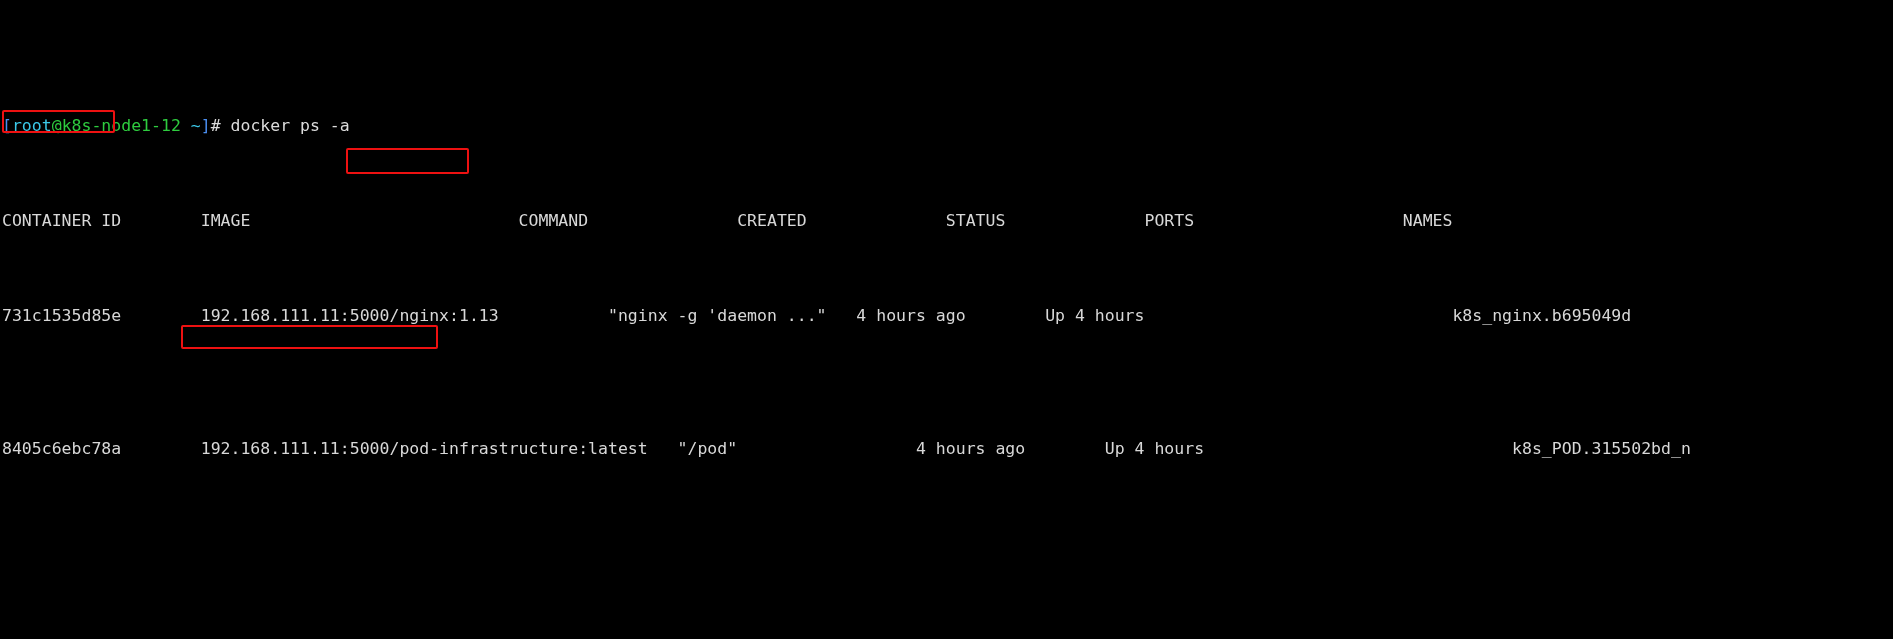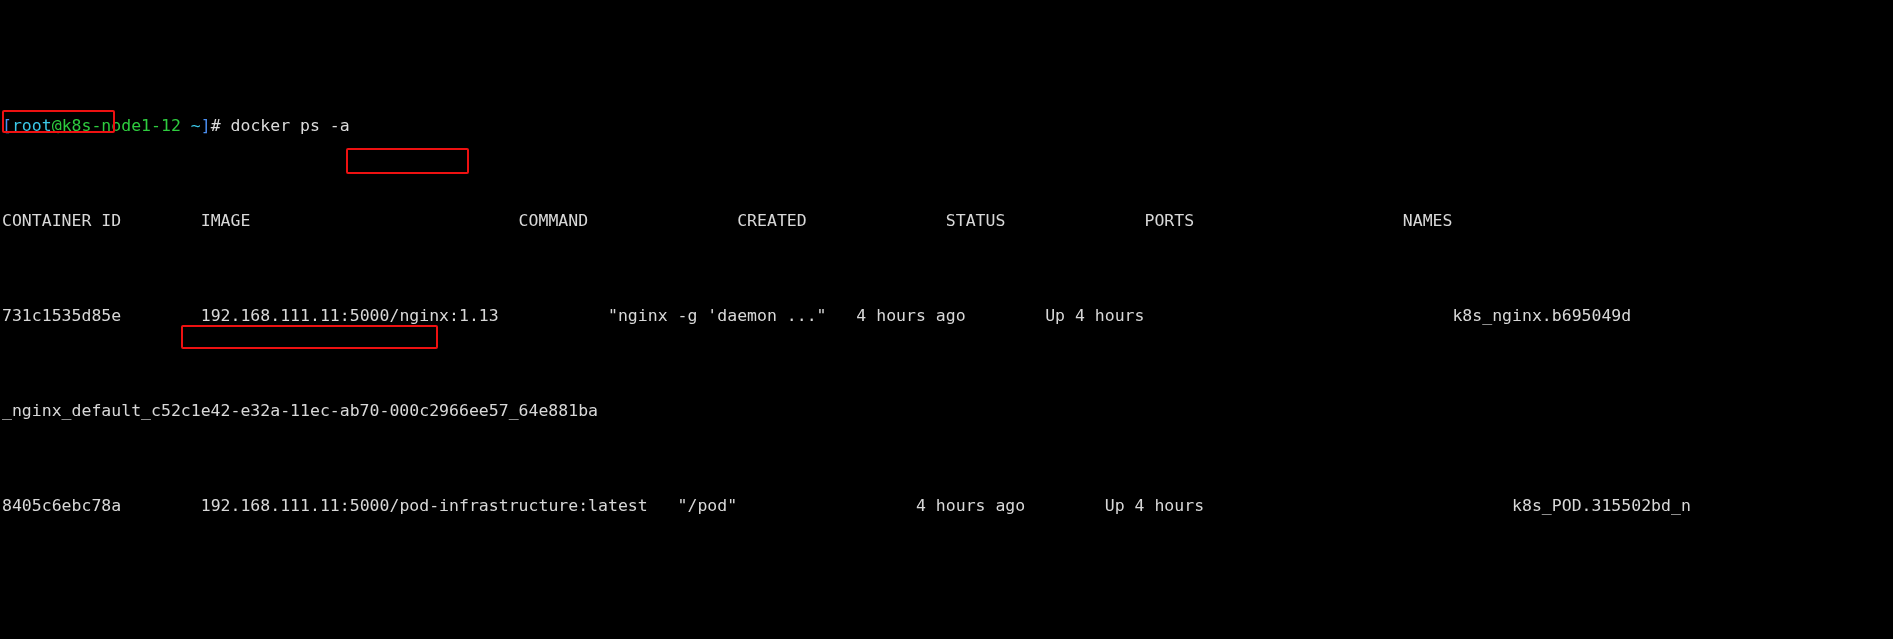--- a/index.html
+++ b/index.html
@@ -72,21 +72,20 @@
   
   <div class="line"><span class="seg c-blue">[</span><span class="seg c-cyan">root</span><span class="seg c-green">@</span><span class="seg c-green">k8s-node1-12</span><span class="seg"> </span><span class="seg c-cyan">~</span><span class="seg c-blue">]</span><span class="seg c-white"># </span><span class="seg c-white">docker ps -a</span></div>
 
   
   <div class="line"><span class="seg col-id">CONTAINER ID</span><span class="seg">        </span><span class="seg">IMAGE</span><span class="seg">                           </span><span class="seg">COMMAND</span><span class="seg">               </span><span class="seg">CREATED</span><span class="seg">              </span><span class="seg">STATUS</span><span class="seg">              </span><span class="seg">PORTS</span><span class="seg">                     </span><span class="seg">NAMES</span></div>
 
   
   <div class="line"><span class="seg">731c1535d85e</span><span class="seg">        </span><span class="seg">192.168.111.11:5000/nginx:1.13</span><span class="seg">           </span><span class="seg">"nginx -g 'daemon ..."</span><span class="seg">   </span><span class="seg">4 hours ago</span><span class="seg">        </span><span class="seg">Up 4 hours</span><span class="seg">                               </span><span class="seg">k8s_nginx.b695049d</span></div>
 
   
-  <div class="line"><span class="seg">_nginx_default_c52c1e42-e32a-11ec-ab70-000c2966ee57_64e881ba</span></div>
 
   
   <div class="line"><span class="seg">8405c6ebc78a</span><span class="seg">        </span><span class="seg">192.168.111.11:5000/pod-infrastructure:latest</span><span class="seg">   </span><span class="seg">"/pod"</span><span class="seg">                  </span><span class="seg">4 hours ago</span><span class="seg">        </span><span class="seg">Up 4 hours</span><span class="seg">                               </span><span class="seg">k8s_POD.315502bd_n</span></div>
 
   
 
   
   
 
   

